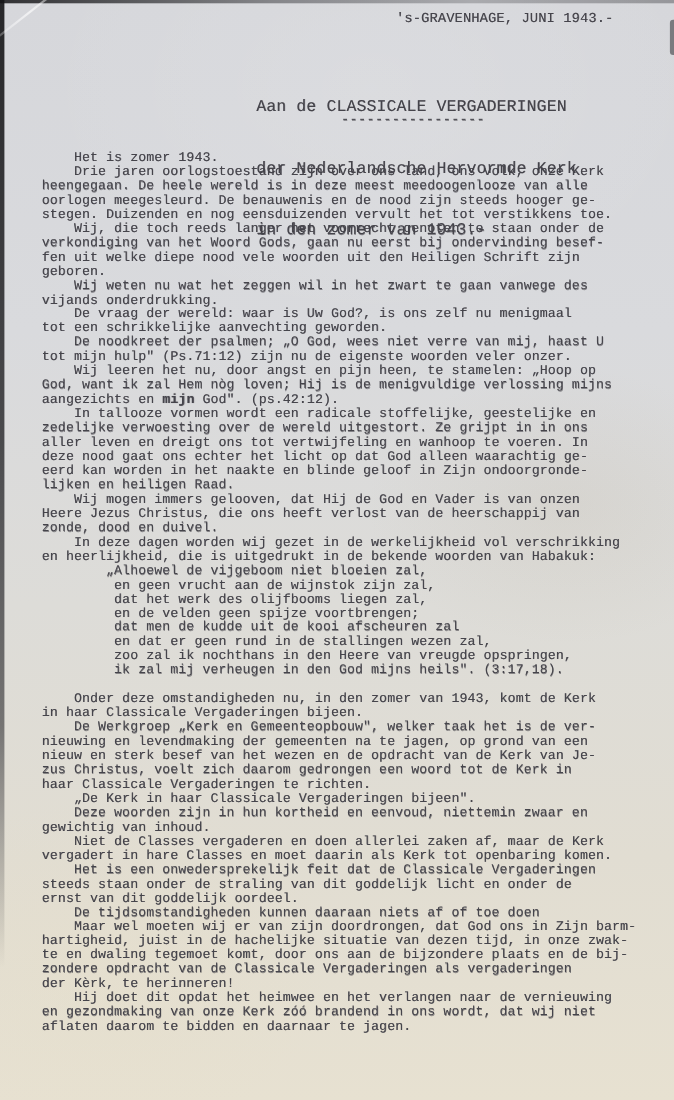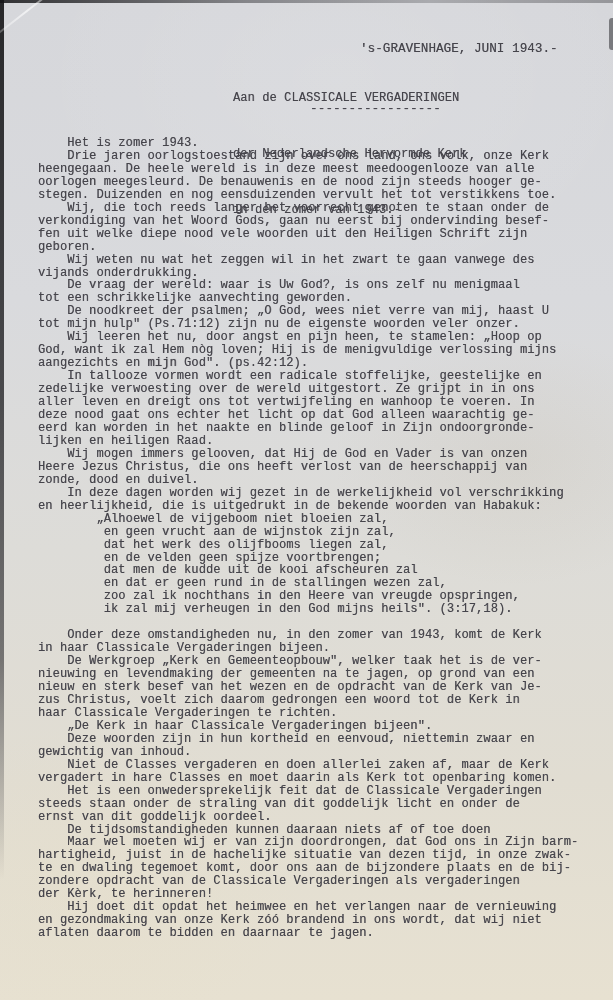--- a/index.html
+++ b/index.html
@@ -58,47 +58,47 @@
     border-radius: 3px 0 0 3px;
     background: rgba(45,45,50,0.55);
   }
   
   .typed {
     text-shadow: 0.3px 0.3px 0.6px rgba(62,60,68,0.55);
     letter-spacing: 0.1px;
   }
   .dateline {
     position: absolute;
-    left: 360px; top: 42px;
+    left: 360px; top: 10px;
     font-size: 12.5px;
     white-space: pre;
   }
   .address {
     position: absolute;
     left: 233px; top: 52px;
-    font-size: 12px;
+    font-size: 15px;
     line-height: 18.6px;
     white-space: pre;
   }
   .divider {
     position: absolute;
     left: 310px; top: 102px;
     font-size: 12.5px;
     letter-spacing: 0.2px;
     white-space: pre;
   }
   .body-text {
     position: absolute;
     left: 38px; top: 137px;
     font-size: 12px;
     line-height: 12.95px;
     white-space: pre;
   }
   .line { min-height: 12.95px; }
-  .bold { font-weight: normal; text-shadow: 0.5px 0.4px 0.7px rgba(62,60,68,0.7); text-align: right; }
+  .bold { font-weight: bold; text-shadow: 0.5px 0.4px 0.7px rgba(62,60,68,0.7); text-align: right; }
   .underline { }
 </style>
 </head>
 <body>
 
 <div class="page">
 
   <div class="edge-left"></div>
   <div class="edge-top"></div>
   <div class="corner-crease"></div>

